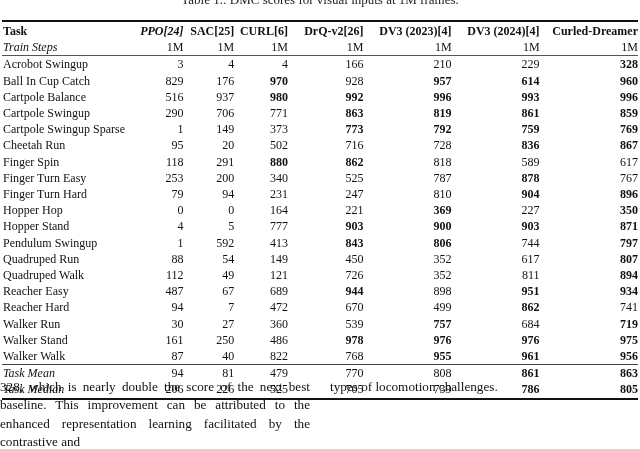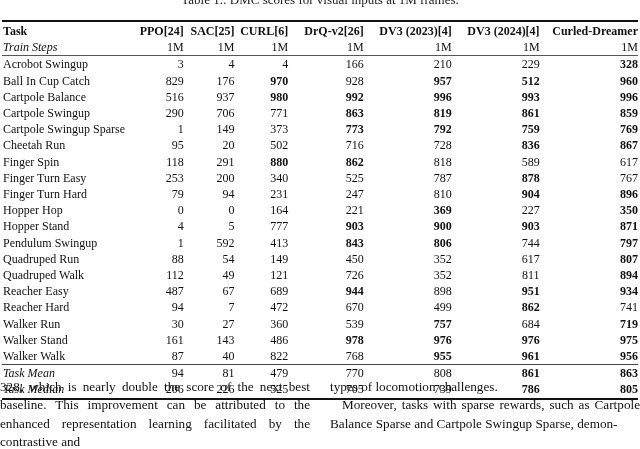--- a/index.html
+++ b/index.html
@@ -19,21 +19,21 @@
   table.results thead tr.steps-row { border-bottom: 1.4px solid #555; }
   table.results tbody.summary { border-top: 1.2px solid #444; border-bottom: 2.2px solid #111; margin-left: 12px; }
   table.results th, table.results td {
     padding: 0 0 0 0; white-space: nowrap; text-align: right;
   }
   table.results th { font-weight: bold; padding-top: 1px; }
   table.results th.task-col, table.results td.task-col { text-align: left; padding-left: 1px; }
   table.results td { height: 16.2px; }
   .ital { font-style: italic; }
   .bold { font-weight: bold; }
-  .col-ppo { width: 70px; } .col-sac { width: 56px; } .col-curl { width: 58px; margin-left: 36px; }
+  .col-ppo { width: 70px; font-style: italic; } .col-sac { width: 56px; } .col-curl { width: 58px; margin-left: 36px; }
   .col-drq { width: 88px; } .col-dv3a { width: 100px; } .col-dv3b { width: 100px; }
   .col-cd { width: 108px; }
   .text-cols { position: absolute; top: 378px; left: 0; width: 640px; font-size: 13.2px; line-height: 18.3px; }
   .col-left { position: absolute; left: 0; width: 310px; text-align: justify; }
   .col-right { position: absolute; left: 330px; width: 310px; text-align: justify; }
   .col-right .p2 { text-indent: 12px; }
   p { margin: 0; }
 </style>
 </head>
 <body>
@@ -74,21 +74,21 @@
         <td>229</td>
         <td class="bold">328</td>
       </tr>
       <tr>
         <td class="task-col">Ball In Cup Catch</td>
         <td>829</td>
         <td>176</td>
         <td class="bold">970</td>
         <td>928</td>
         <td class="bold">957</td>
-        <td class="bold">512</td>
+        <td class="bold">614</td>
         <td class="bold">960</td>
       </tr>
       <tr>
         <td class="task-col">Cartpole Balance</td>
         <td>516</td>
         <td>937</td>
         <td class="bold">980</td>
         <td class="bold">992</td>
         <td class="bold">996</td>
         <td class="bold">993</td>
@@ -230,21 +230,21 @@
         <td>27</td>
         <td>360</td>
         <td>539</td>
         <td class="bold">757</td>
         <td>684</td>
         <td class="bold">719</td>
       </tr>
       <tr>
         <td class="task-col">Walker Stand</td>
         <td>161</td>
-        <td>143</td>
+        <td>250</td>
         <td>486</td>
         <td class="bold">978</td>
         <td class="bold">976</td>
         <td class="bold">976</td>
         <td class="bold">975</td>
       </tr>
       <tr>
         <td class="task-col">Walker Walk</td>
         <td>87</td>
         <td>40</td>
@@ -278,15 +278,14 @@
       </tr>
     </tbody>
 </table>
 
 <div class="text-cols">
   <div class="col-left">
     <p>328, which is nearly double the score of the next best baseline. This improvement can be attributed to the enhanced representation learning facilitated by the contrastive and</p>
   </div>
   <div class="col-right">
     <p>types of locomotion challenges.</p>
-    <p class="p2">Moreover, tasks with sparse rewards, such as Cartpole Balance Sparse and Cartpole Swingup Sparse, demon-</p>
   </div>
 </div>
 
 </body></html>

